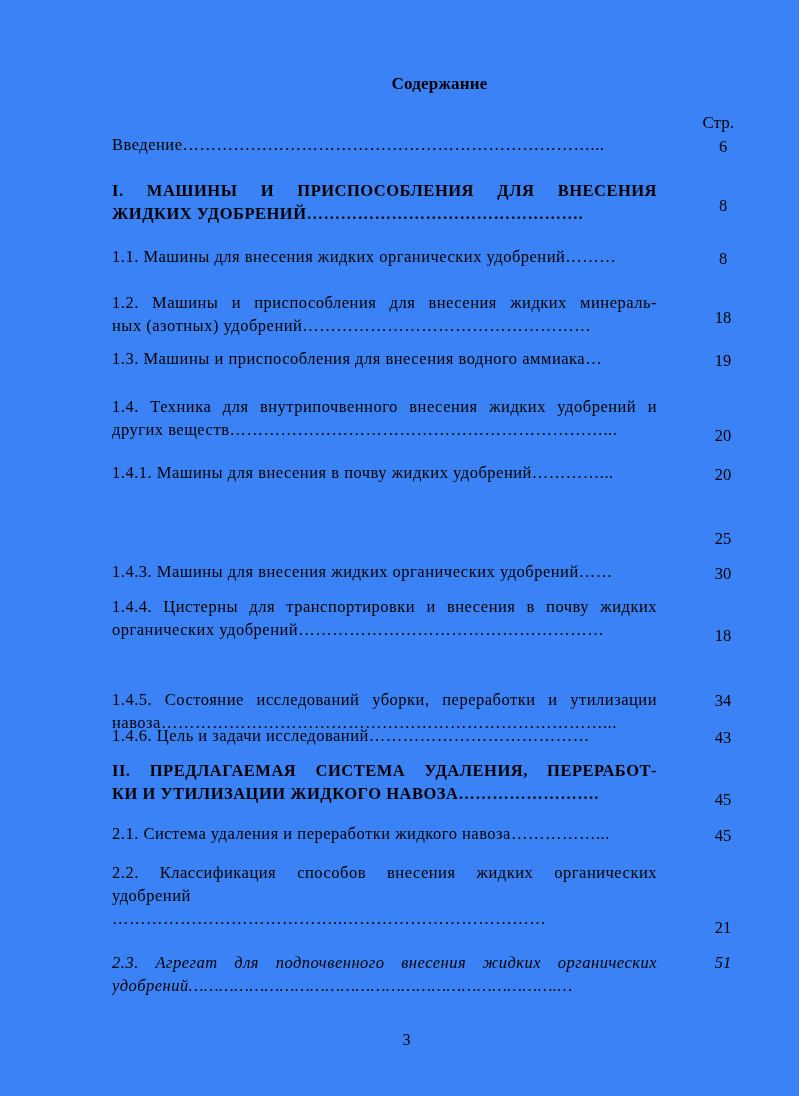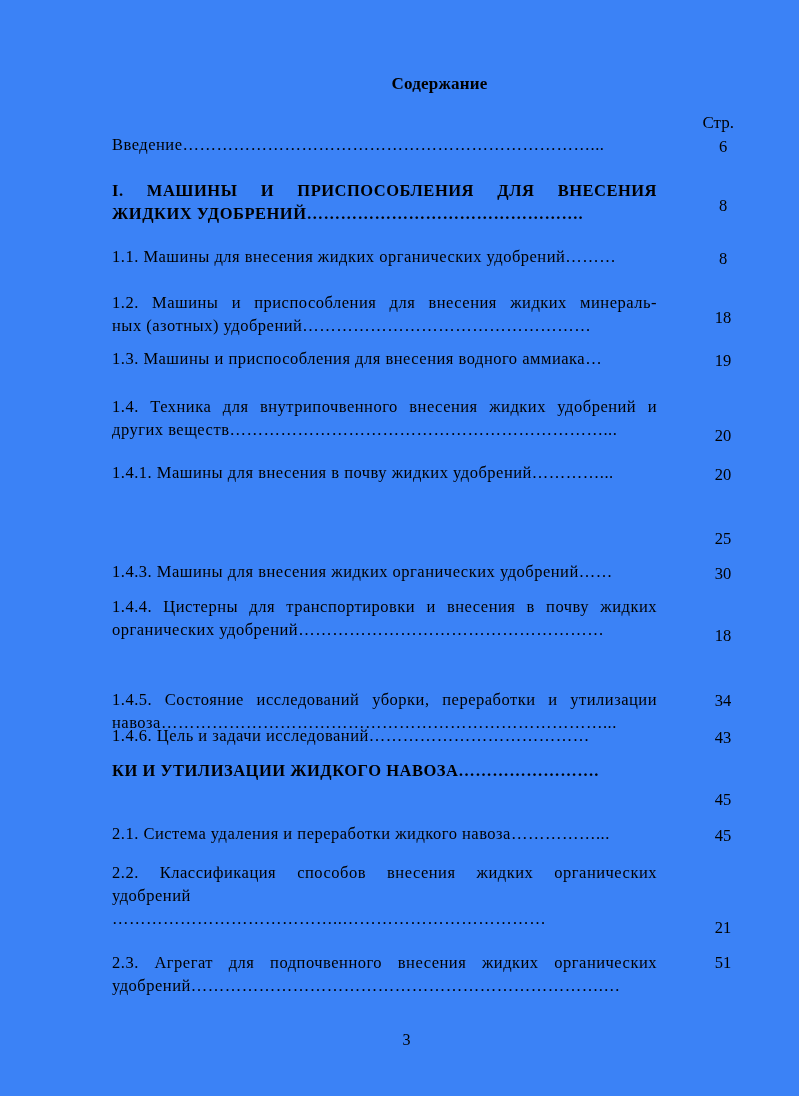--- a/index.html
+++ b/index.html
@@ -188,39 +188,40 @@
         <div class="pagenum low">34</div>
       </div>
       <div class="toc-row" style="position: absolute; top: 591px; height: 26px;">
         <div class="entry">
           <span class="leader-line">1.4.6. Цель и задачи исследований…………………………………</span>
         </div>
         <div class="pagenum mid">43</div>
       </div>
       <div class="toc-row" style="position: absolute; top: 626px; height: 52px;">
         <div class="entry bold">
+          <span class="leader-line" style="text-align: justify; text-align-last: justify; white-space: normal;">II. ПРЕДЛАГАЕМАЯ СИСТЕМА УДАЛЕНИЯ, ПЕРЕРАБОТ-</span>
           <span class="leader-line">КИ И УТИЛИЗАЦИИ ЖИДКОГО НАВОЗА…………………….</span>
         </div>
         <div class="pagenum low">45</div>
       </div>
       <div class="toc-row" style="position: absolute; top: 689px; height: 26px;">
         <div class="entry">
           <span class="leader-line">2.1. Система удаления и переработки жидкого навоза……………...</span>
         </div>
         <div class="pagenum mid">45</div>
       </div>
       <div class="toc-row" style="position: absolute; top: 728px; height: 78px;">
         <div class="entry">
           <span class="leader-line" style="text-align: justify; text-align-last: justify; white-space: normal;">2.2. Классификация способов внесения жидких органических</span>
           <span class="leader-line" style="text-align: justify; text-align-last: justify; white-space: normal;">удобрений</span>
           <span class="leader-line">   …………………………………..………………………………</span>
         </div>
         <div class="pagenum low">21</div>
       </div>
-      <div class="toc-row" style="position: absolute; top: 818px; height: 52px;">
+      <div class="toc-row" style="position: absolute; top: 818px; height: 52px; font-style: italic;">
         <div class="entry">
           <span class="leader-line" style="text-align: justify; text-align-last: justify; white-space: normal;">2.3. Агрегат для подпочвенного внесения жидких органических</span>
           <span class="leader-line">удобрений……………………………………………………………….…</span>
         </div>
         <div class="pagenum top">51</div>
       </div>
     </div>
 
   <div class="folio">3</div>
 

